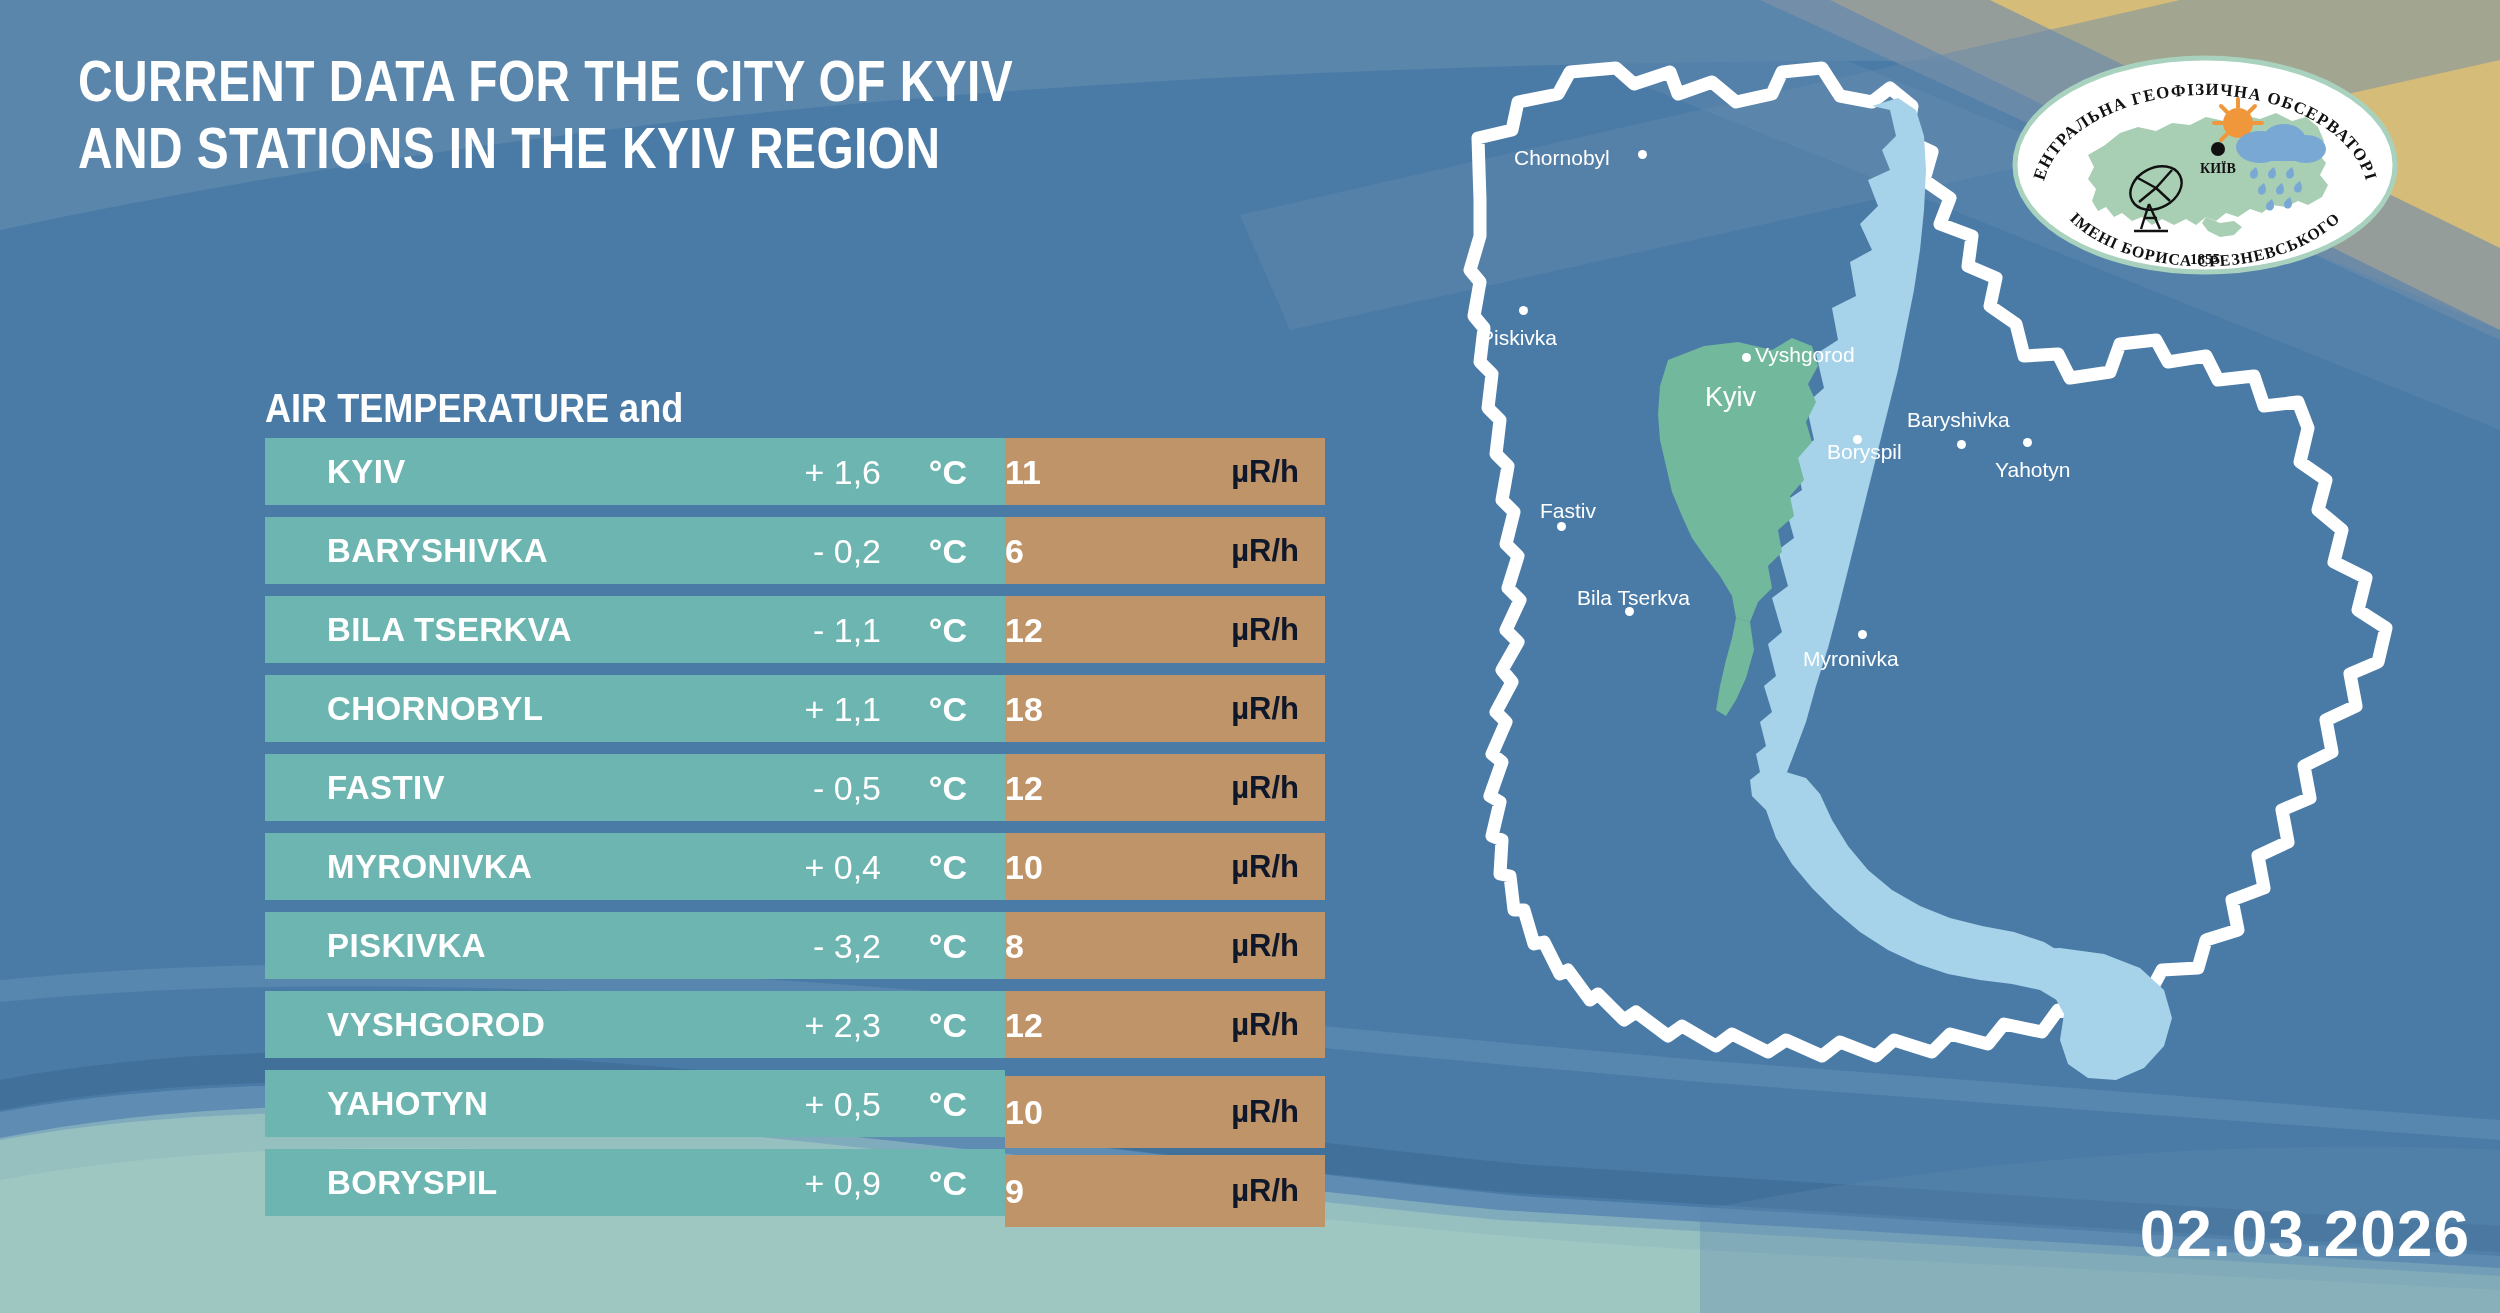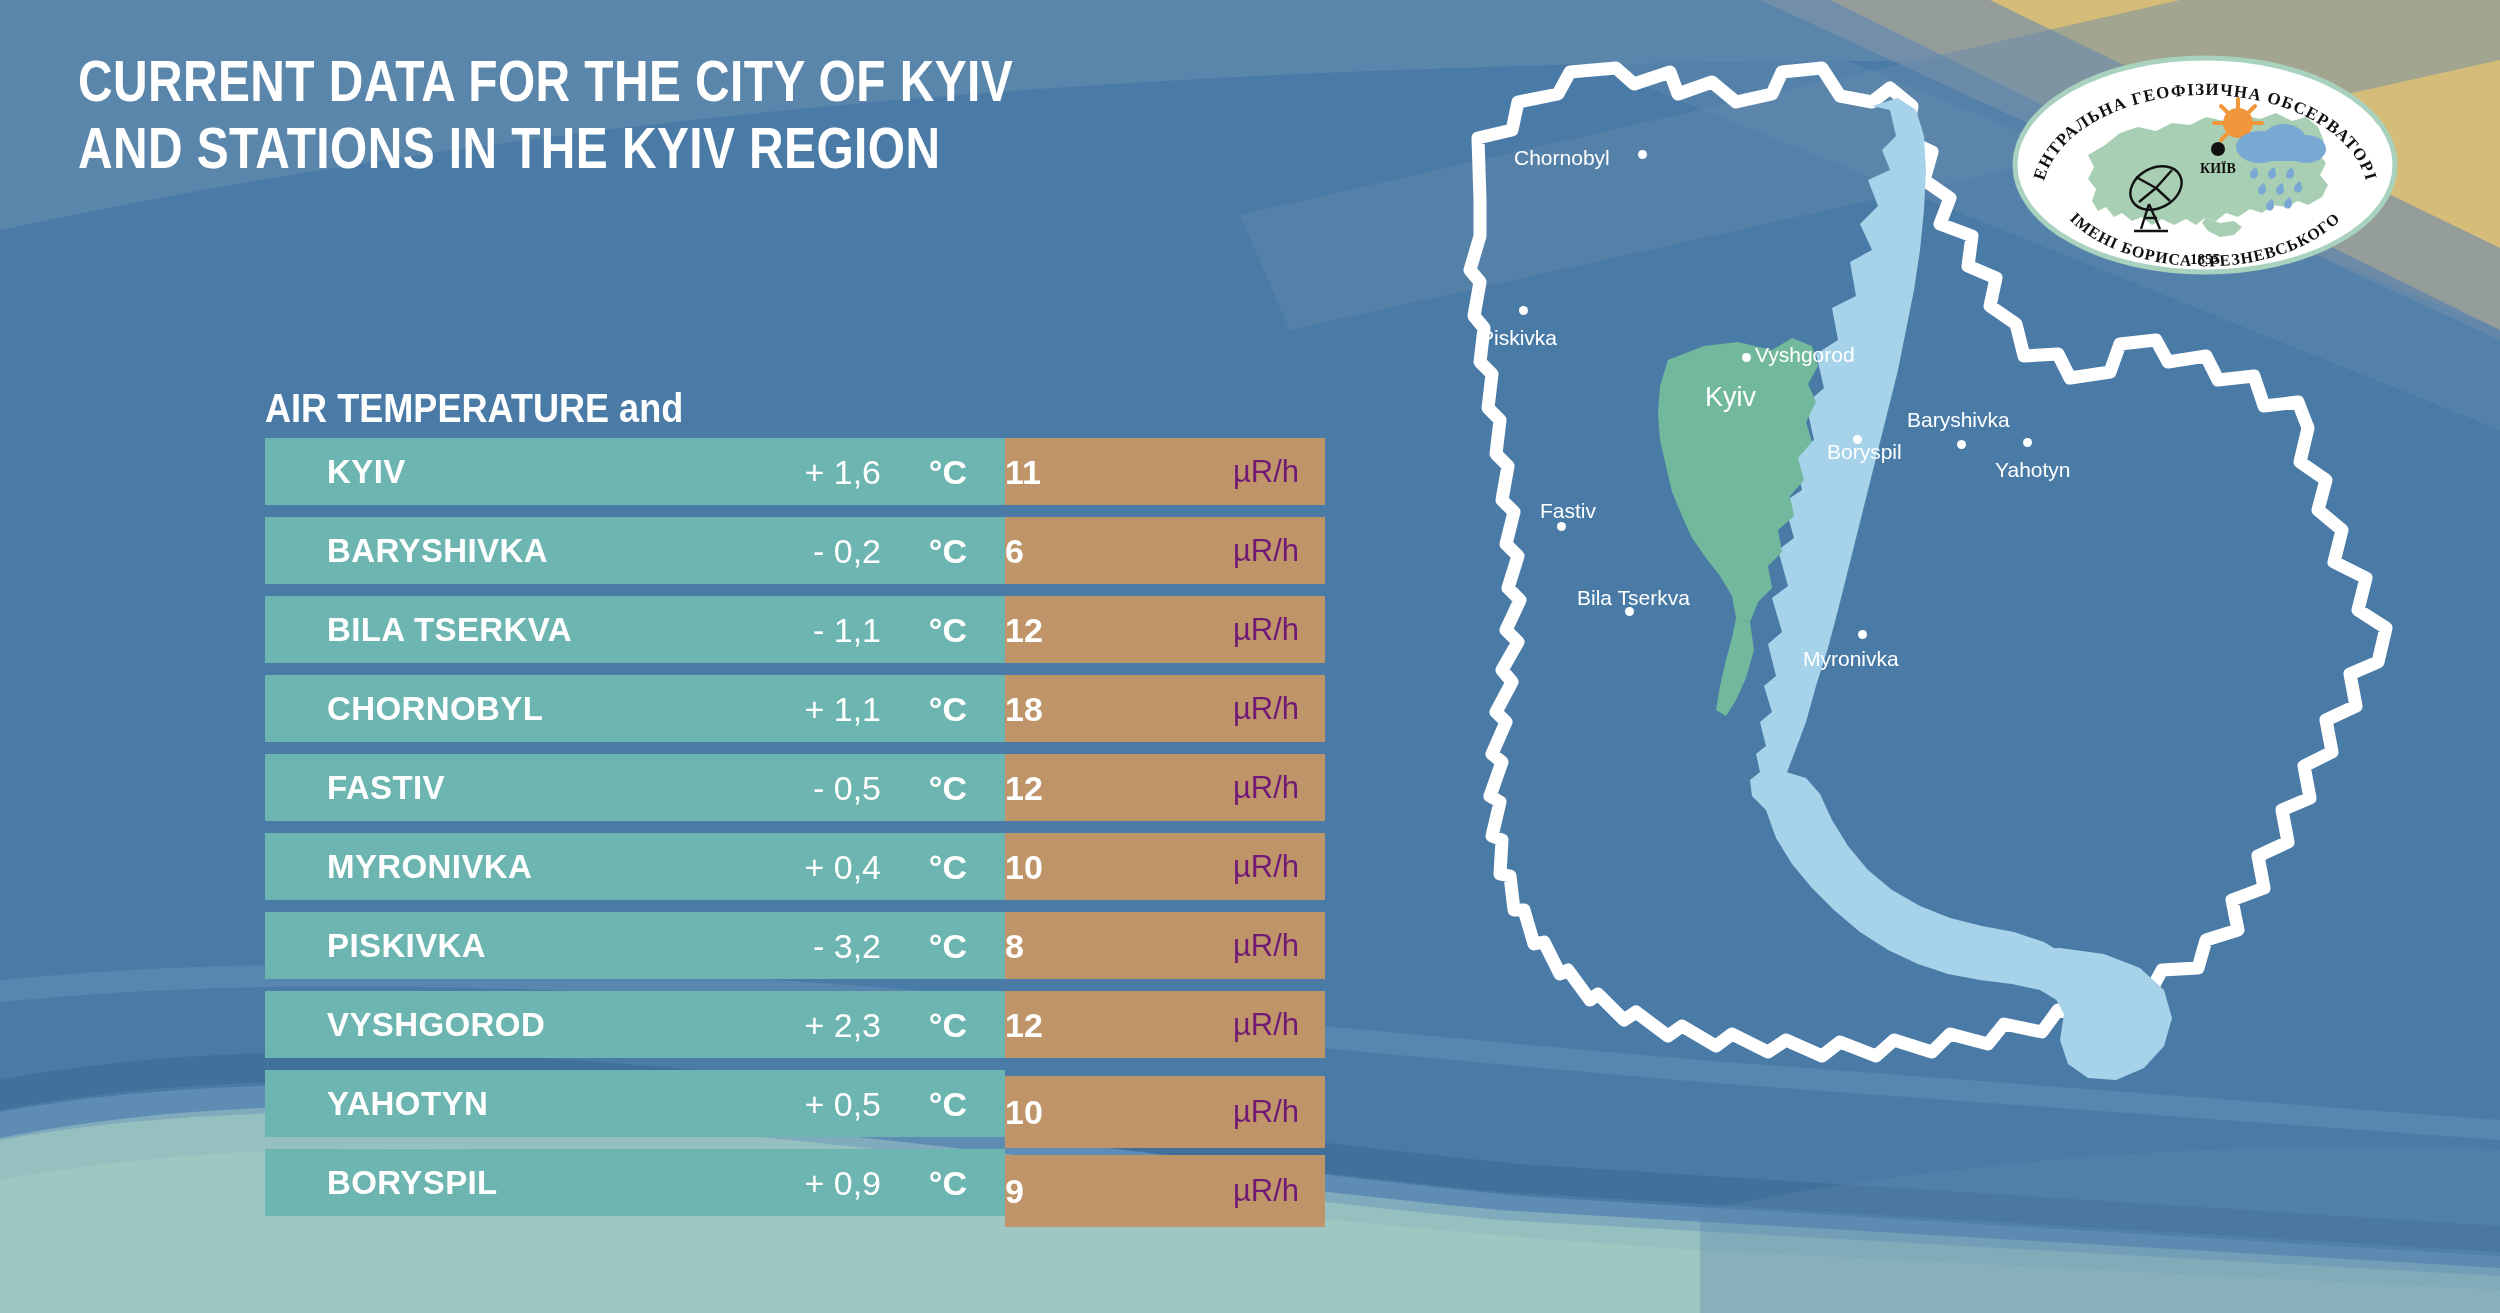--- a/index.html
+++ b/index.html
@@ -59,21 +59,21 @@
     position:absolute; left:740px; top:6px; width:320px; height:67px;
     background:#bf9468;
   }
   .row .rad {
     position:absolute; left:0; top:50%; transform:translateY(-50%);
     width:108px; text-align:left;
     color:#ffffff; font-size:34px; font-weight:bold;
   }
   .row .unit-r {
     position:absolute; right:26px; top:50%; transform:translateY(-50%);
-    color:#701a75; font-size:31px; font-weight:normal;
+    color:#0f172a; font-size:31px; font-weight:bold;
   }
   
   .row.tall .right { top:12px; height:72px; }
   .row.tall .rad, .row.tall .unit-r { top:50%; }
 
   
   .date {
     position:absolute; right:30px; bottom:42px;
     color:#ffffff; font-size:64px; font-weight:bold;
     letter-spacing:1px;
@@ -240,20 +240,21 @@
           <span class="temp">+ 0,9</span>
           <span class="unit-c">°C</span>
         </div>
         <div class="right">
           <span class="rad">9</span>
           <span class="unit-r">µR/h</span>
         </div>
       </div>
     </div>
 
+  <div class="date">02.03.2026</div>
 
   <div id="map">
     <svg viewBox="0 0 1080 1180" preserveAspectRatio="xMidYMid meet">
 
       <path fill="none" stroke="#ffffff" stroke-width="13" stroke-linejoin="round" stroke-linecap="round" d="M 60 190
                L 58 128 L 92 120 L 98 92 L 138 84 L 150 62 L 196 58
                L 214 74 L 250 62 L 258 84 L 292 72 L 316 92 L 352 84
                L 362 62 L 402 58 L 420 86 L 452 92 L 470 78 L 492 96
                L 486 130 L 512 142 L 504 170 L 530 188 L 520 214
                L 552 226 L 548 256 L 576 268 L 570 296 L 596 314

